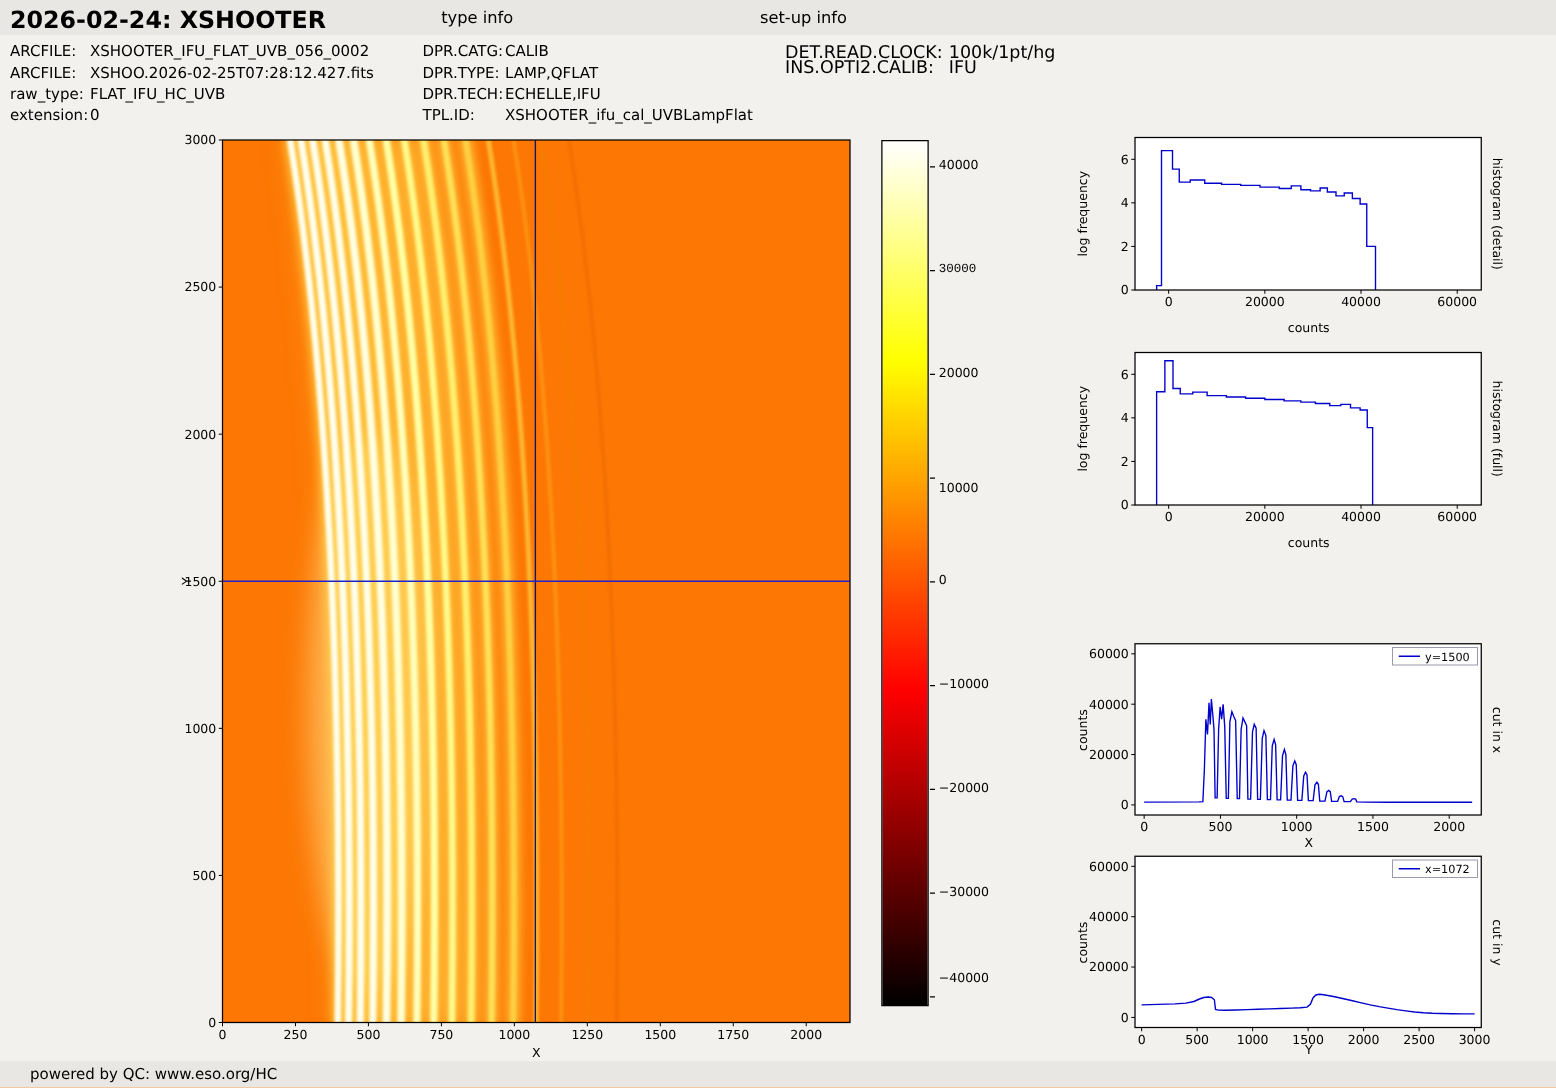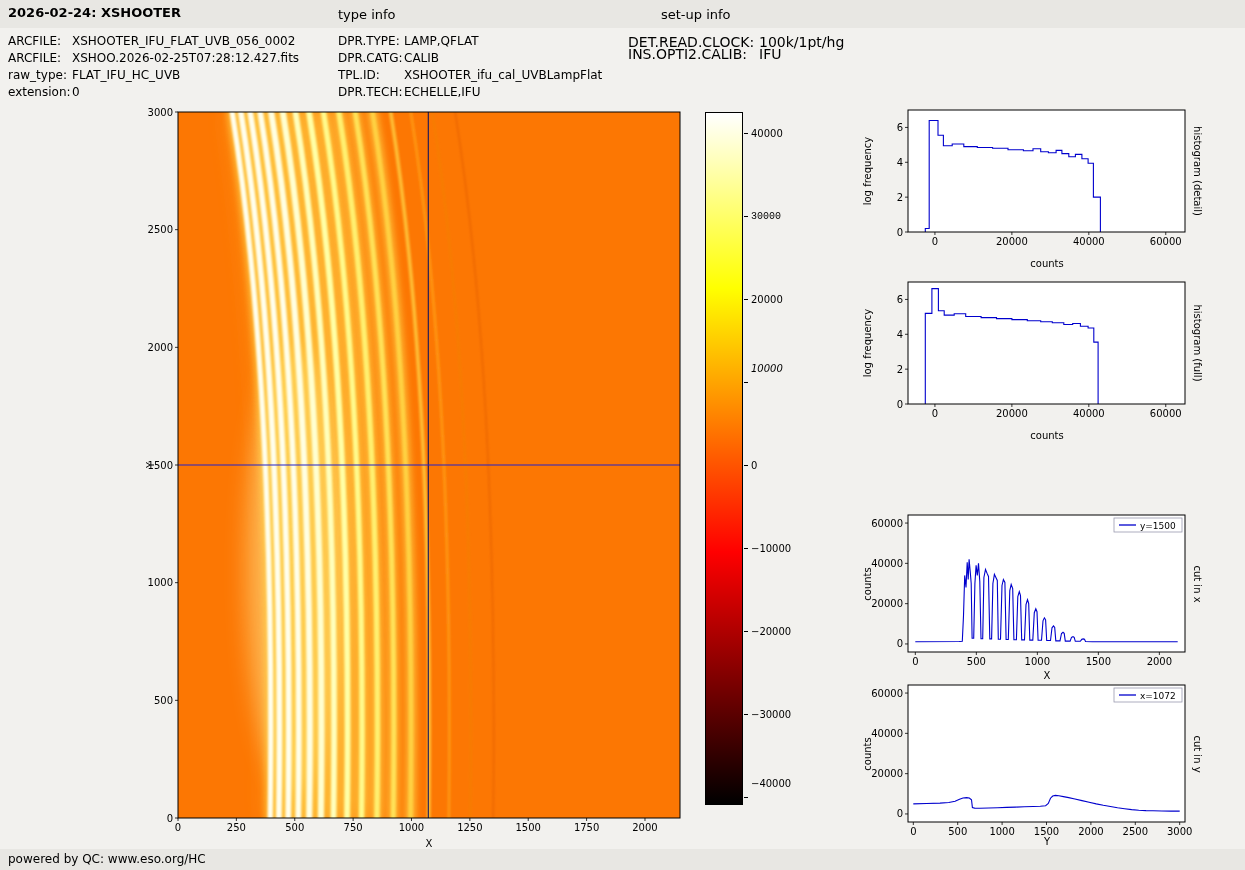--- a/index.html
+++ b/index.html
@@ -2,23 +2,23 @@
 <html><head>
 <meta charset="utf-8">
 <style>
   *{margin:0;padding:0;box-sizing:border-box}
   html,body{width:1245px;height:870px}
   body{font-family:"DejaVu Sans","Liberation Sans",sans-serif;background:#f2f1ee;color:#000}
   #page{position:relative;width:1245px;height:870px;overflow:hidden;background:#f2f1ee}
   .bar{position:absolute;left:0;width:1245px;background:#e8e7e3}
   #topbar{top:0;height:28px}
   #botbar{bottom:0;height:21px;font-size:12px;line-height:21px}
-  #title{position:absolute;left:8px;top:5px;font-size:13px;font-weight:bold;white-space:nowrap}
+  #title{position:absolute;left:8px;top:5px;font-size:19px;font-weight:bold;white-space:nowrap}
   .bar-label{position:absolute;top:7px;font-size:13px;white-space:nowrap}
-  #footer-left{position:absolute;left:8px;top:0}
+  #footer-left{position:absolute;left:24px;top:0}
   #footer-right{position:absolute;right:8px;top:0}
   .meta-block{position:absolute;font-size:12px;line-height:17px}
   .meta-row{white-space:nowrap}
   .meta-label{display:inline-block;vertical-align:top}
   #file-info .meta-label{width:64px}
   #type-info .meta-label{width:66px}
   #setup-info{font-size:14px;line-height:12px}
   #setup-info .meta-label{width:131px}
   .chart{position:absolute}
   .chart svg{position:absolute;left:0;top:0;font-family:"DejaVu Sans",sans-serif}
@@ -33,36 +33,36 @@
   .cbt{position:absolute;left:0;width:4px;height:1px;background:#000}
   .cbl{position:absolute;left:7px;font-size:10px;transform:translateY(-50%);white-space:nowrap}
 </style>
 </head>
 <body>
 
 <div id="page">
 
   <div class="bar" id="topbar">
     <div id="title">2026-02-24: XSHOOTER</div>
-    <div class="bar-label" style="left:338px">type info</div>
-    <div class="bar-label" style="left:661px">set-up info</div>
+    <div class="bar-label" style="left:353px">type info</div>
+    <div class="bar-label" style="left:608px">set-up info</div>
   </div>
 
   <div class="meta-block" id="file-info" style="left:8px;top:33px">
     <div class="meta-row"><span class="meta-label">ARCFILE:</span><span class="meta-value">XSHOOTER_IFU_FLAT_UVB_056_0002</span></div>
     <div class="meta-row"><span class="meta-label">ARCFILE:</span><span class="meta-value">XSHOO.2026-02-25T07:28:12.427.fits</span></div>
     <div class="meta-row"><span class="meta-label">raw_type:</span><span class="meta-value">FLAT_IFU_HC_UVB</span></div>
     <div class="meta-row"><span class="meta-label">extension:</span><span class="meta-value">0</span></div>
   </div>
 
   <div class="meta-block" id="type-info" style="left:338px;top:33px">
+    <div class="meta-row"><span class="meta-label">DPR.CATG:</span><span class="meta-value">CALIB</span></div>
     <div class="meta-row"><span class="meta-label">DPR.TYPE:</span><span class="meta-value">LAMP,QFLAT</span></div>
-    <div class="meta-row"><span class="meta-label">DPR.CATG:</span><span class="meta-value">CALIB</span></div>
+    <div class="meta-row"><span class="meta-label">DPR.TECH:</span><span class="meta-value">ECHELLE,IFU</span></div>
     <div class="meta-row"><span class="meta-label">TPL.ID:</span><span class="meta-value">XSHOOTER_ifu_cal_UVBLampFlat</span></div>
-    <div class="meta-row"><span class="meta-label">DPR.TECH:</span><span class="meta-value">ECHELLE,IFU</span></div>
   </div>
 
   <div class="meta-block" id="setup-info" style="left:628px;top:36px">
     <div class="meta-row"><span class="meta-label">DET.READ.CLOCK:</span><span class="meta-value">100k/1pt/hg</span></div>
     <div class="meta-row"><span class="meta-label">INS.OPTI2.CALIB:</span><span class="meta-value">IFU</span></div>
   </div>
 
   <div class="chart" id="main-chart" style="left:132px;top:104px;width:560px;height:744px">
     <svg id="heatmap" viewBox="0 0 2150 3000" preserveAspectRatio="none">
       <defs>
@@ -155,21 +155,21 @@
 
   <div id="colorbar"></div>
   <div id="colorbar-ticks">
       <div class="cbt" style="top: 20.7485px;"></div>
       <div class="cbl" style="top: 20.7485px;">40000</div>
       <div class="cbt" style="top: 103.743px;"></div>
       <div class="cbl" style="top: 103.743px; font-family: Liberation Mono, monospace;">30000</div>
       <div class="cbt" style="top: 186.737px;"></div>
       <div class="cbl" style="top: 186.737px;">20000</div>
       <div class="cbt" style="top: 269.731px;"></div>
-      <div class="cbl" style="top: 256px; font-style: italic;">10000</div>
+      <div class="cbl" style="top: 279px;">10000</div>
       <div class="cbt" style="top: 352.725px;"></div>
       <div class="cbl" style="top: 352.725px;">0</div>
       <div class="cbt" style="top: 435.719px;"></div>
       <div class="cbl" style="top: 435.719px;">−10000</div>
       <div class="cbt" style="top: 518.713px;"></div>
       <div class="cbl" style="top: 518.713px;">−20000</div>
       <div class="cbt" style="top: 601.707px;"></div>
       <div class="cbl" style="top: 601.707px;">−30000</div>
       <div class="cbt" style="top: 684.701px;"></div>
       <div class="cbl" style="top: 671px;">−40000</div>

